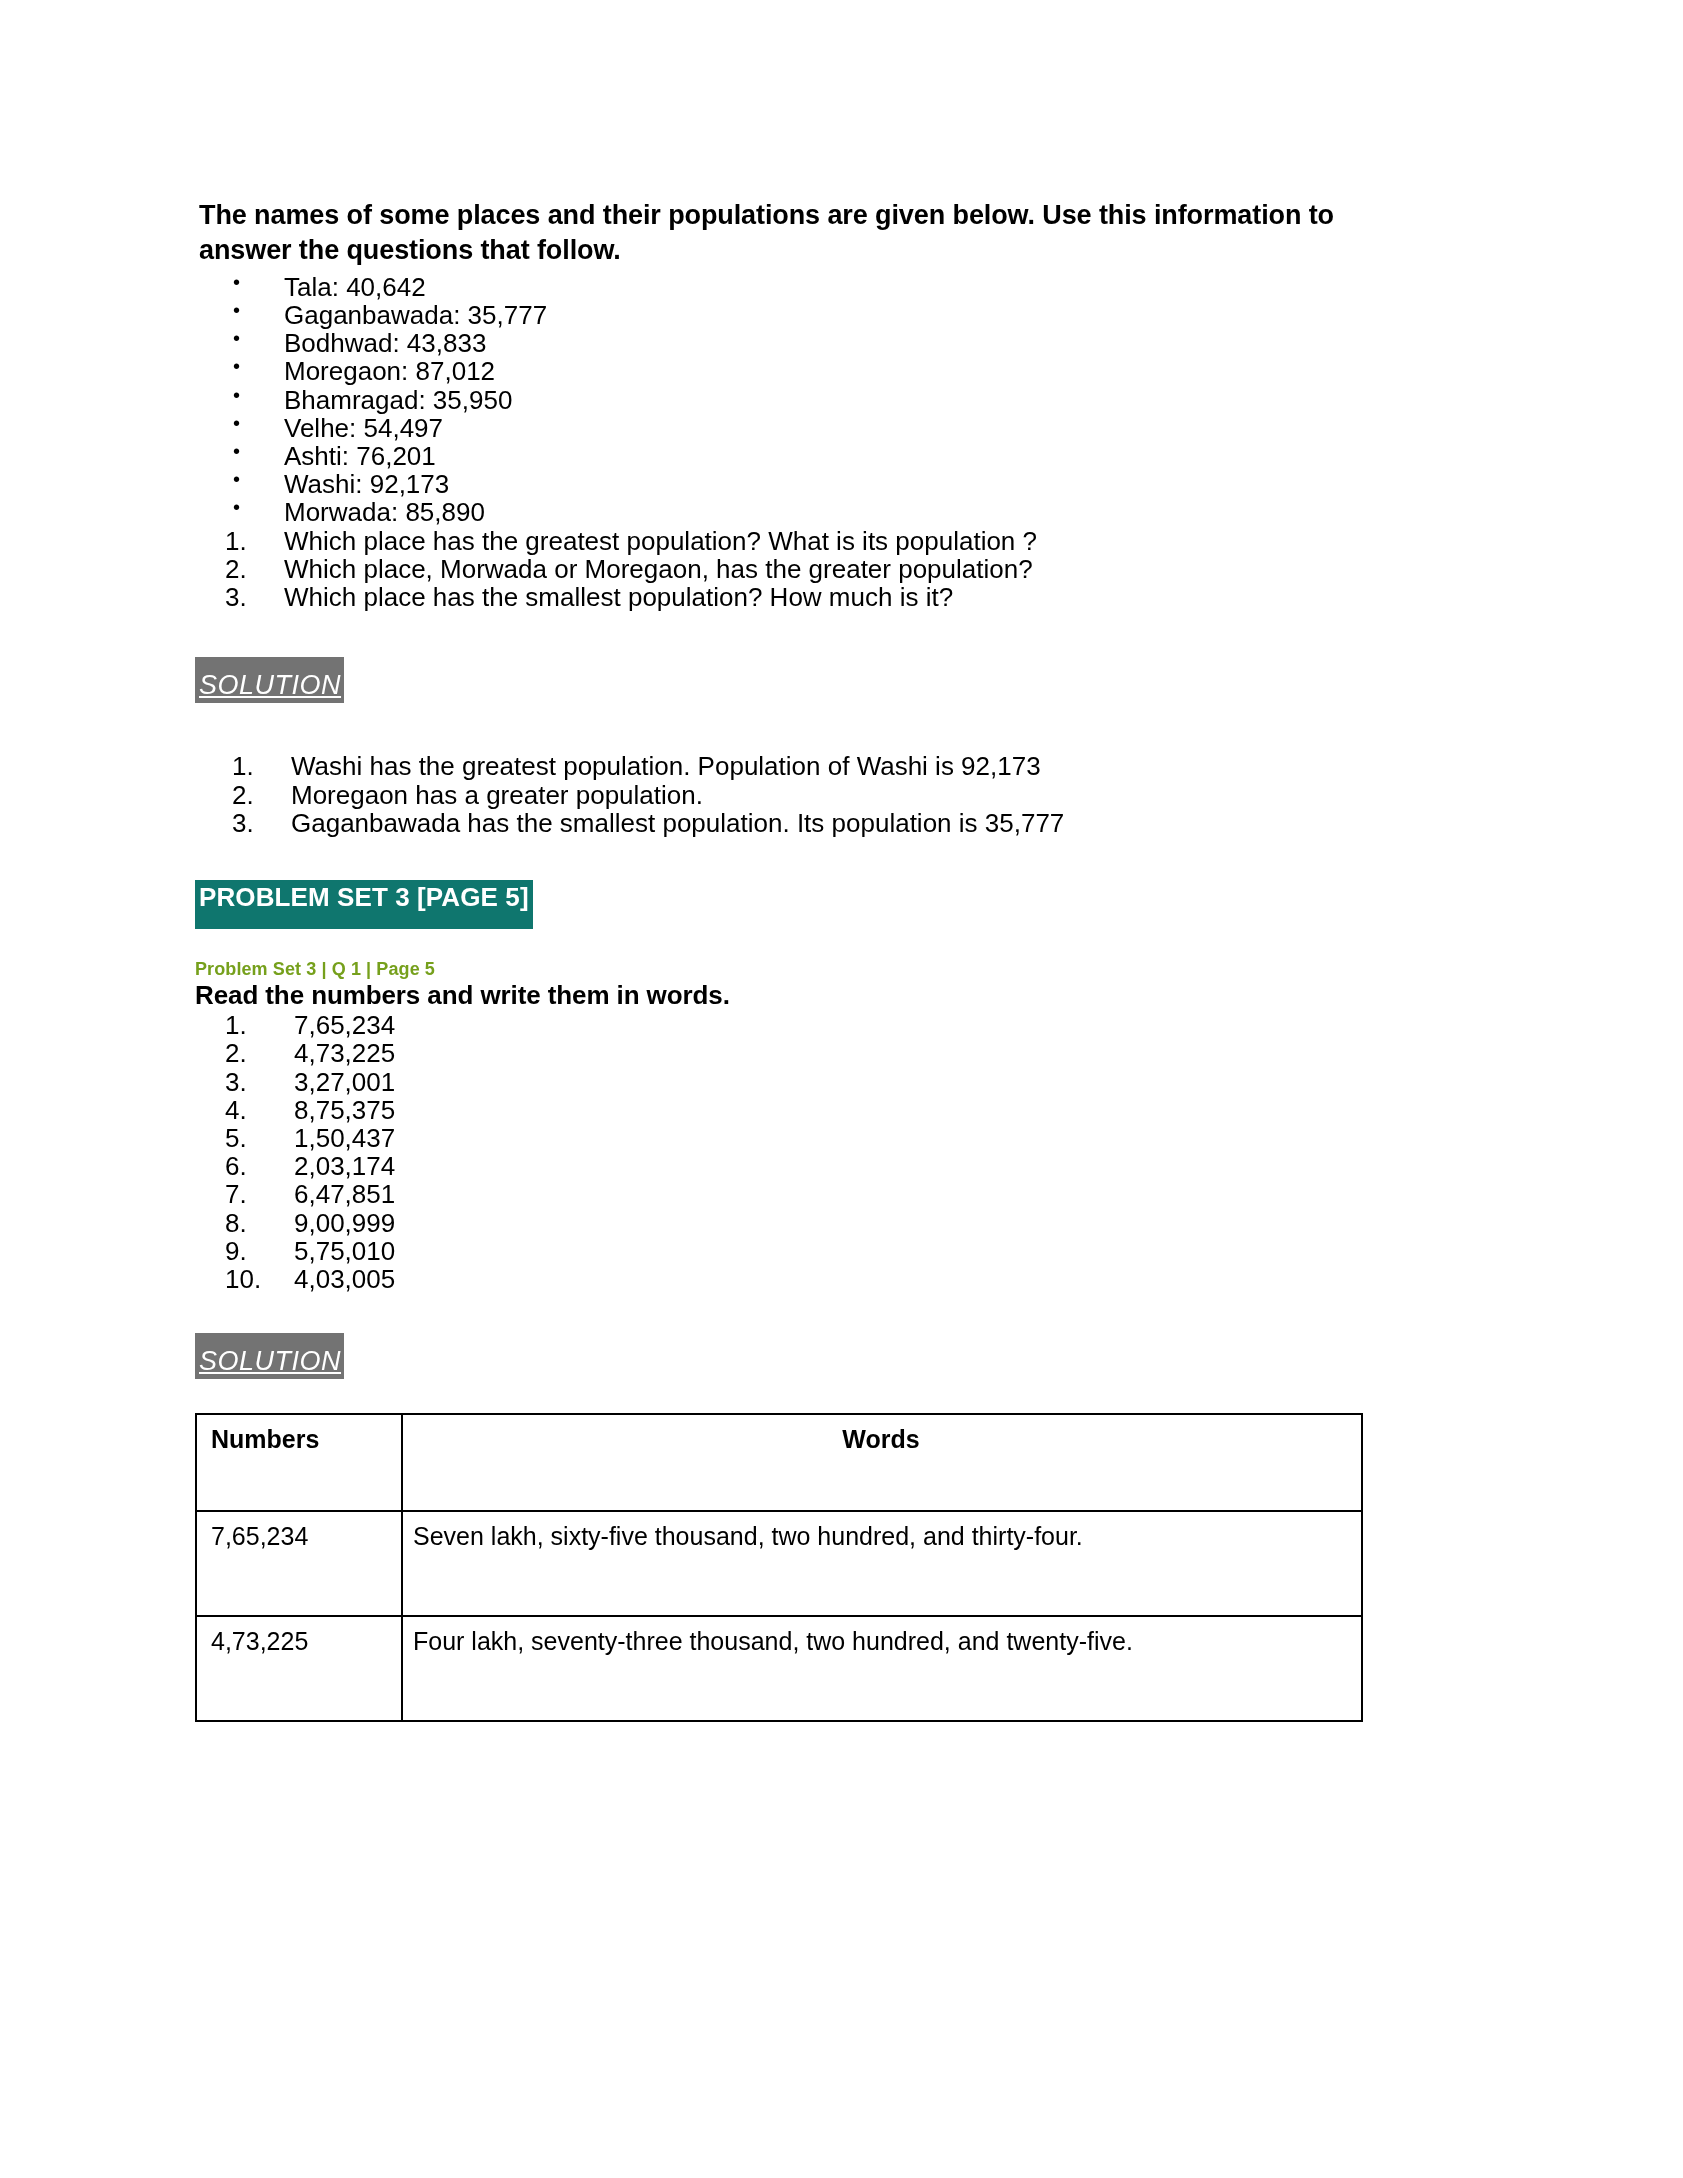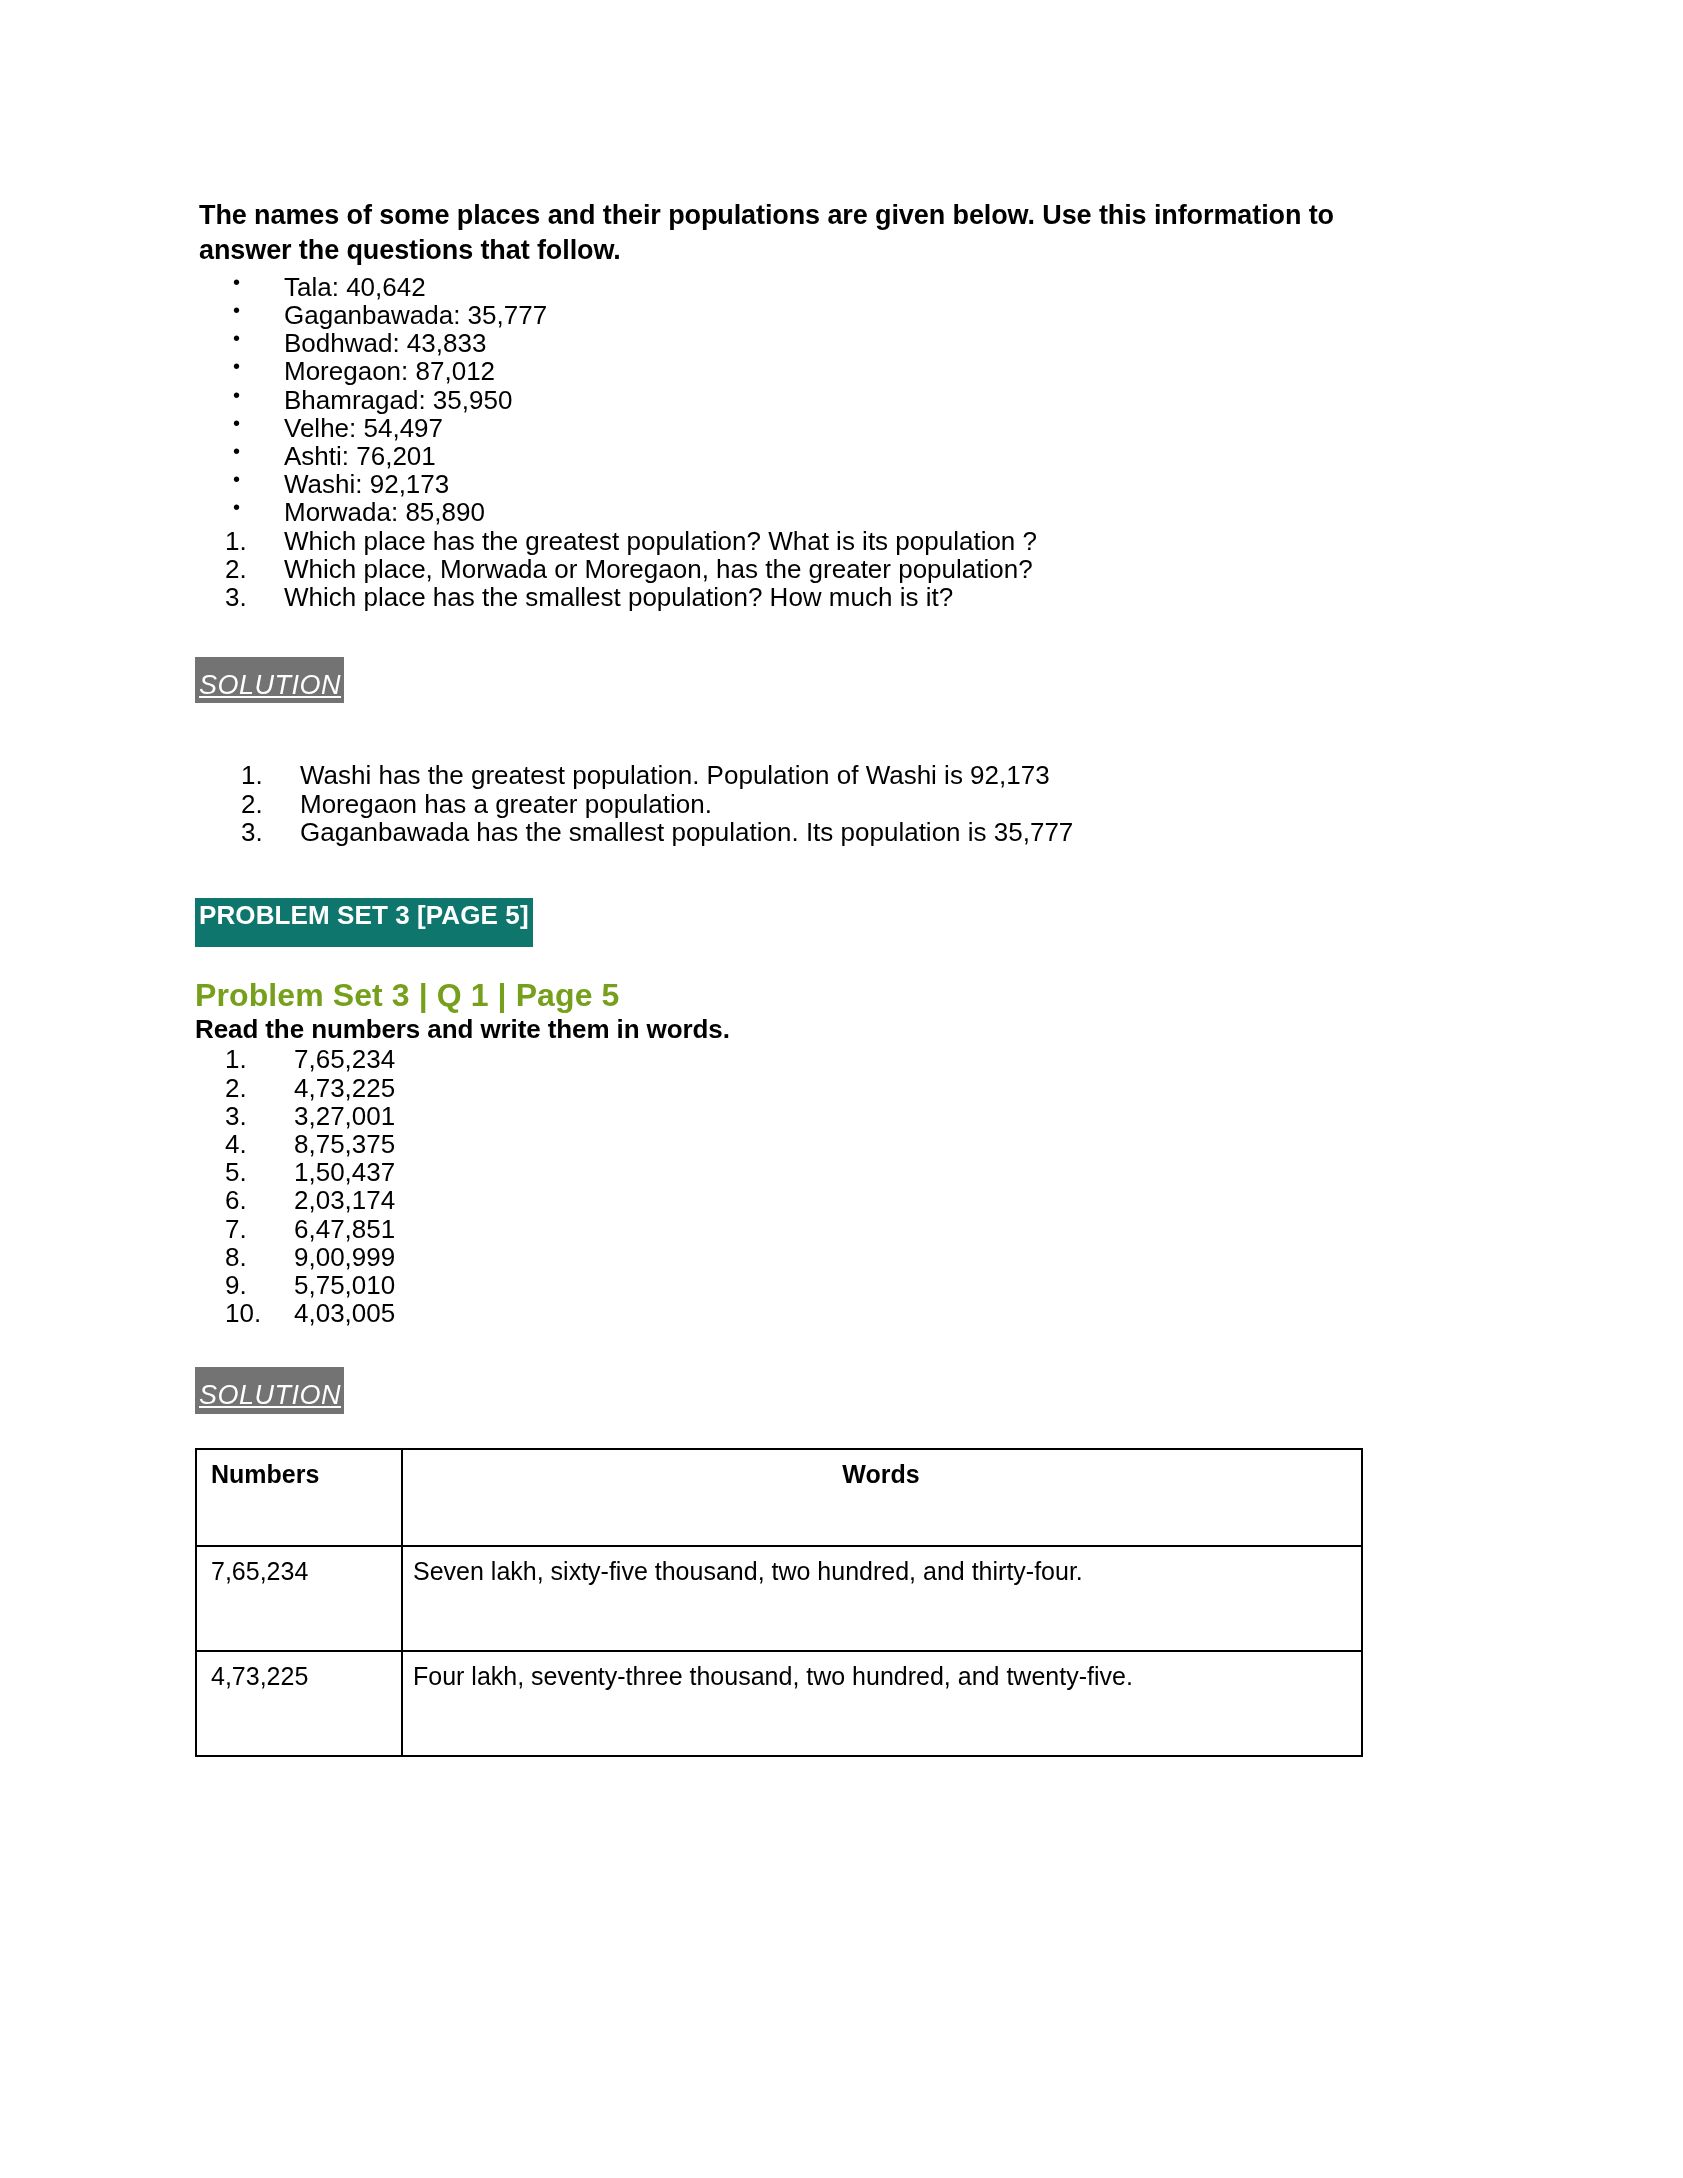--- a/index.html
+++ b/index.html
@@ -97,21 +97,21 @@
     line-height: 1.12;
     padding: 13px 3px 3px 4px;
     letter-spacing: 0.5px;
     font-family: "Liberation Sans", sans-serif;
     text-decoration: underline;
   }
 
   
   ol.ans-list {
     list-style: none;
-    margin: 16px;
+    margin: 7px;
     padding: 0;
     counter-reset: aitem;
   }
   ol.ans-list li {
     position: relative;
     counter-increment: aitem;
     font-size: 26px;
     line-height: 1.085;
     padding-left: 89px;
     margin: 0;
@@ -131,21 +131,21 @@
     color: #ffffff;
     font-weight: bold;
     font-size: 26px;
     line-height: 1.16;
     padding: 2px 4px 17px 4px;
     letter-spacing: 0.1px;
   }
 
   
   .green-sub {
-    font-size: 32px;
+    font-size: 18px;
     font-weight: bold;
     color: #76a01c;
     line-height: 1.16;
     margin: 0;
     letter-spacing: 0.1px;
   }
 
   .bold-line {
     font-size: 26px;
     font-weight: bold;

